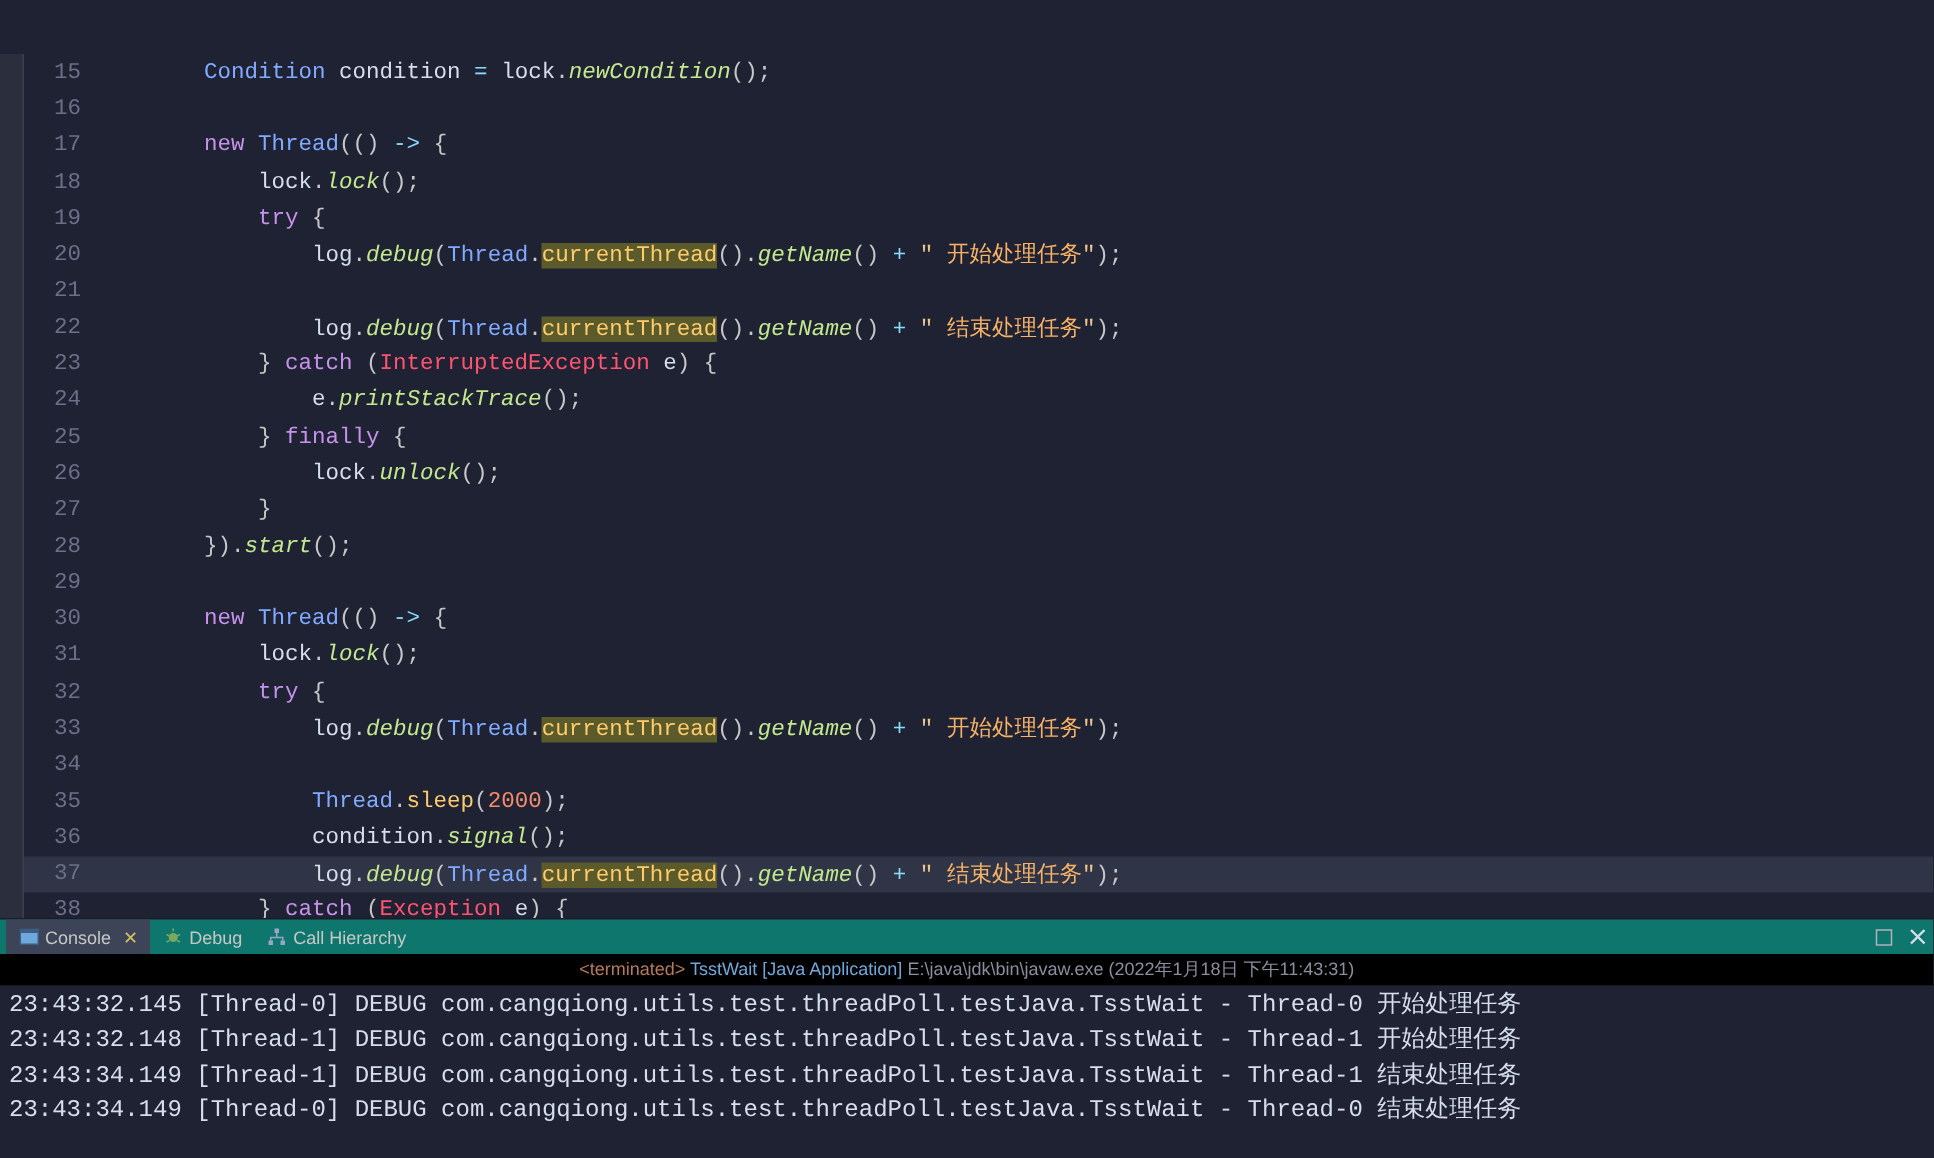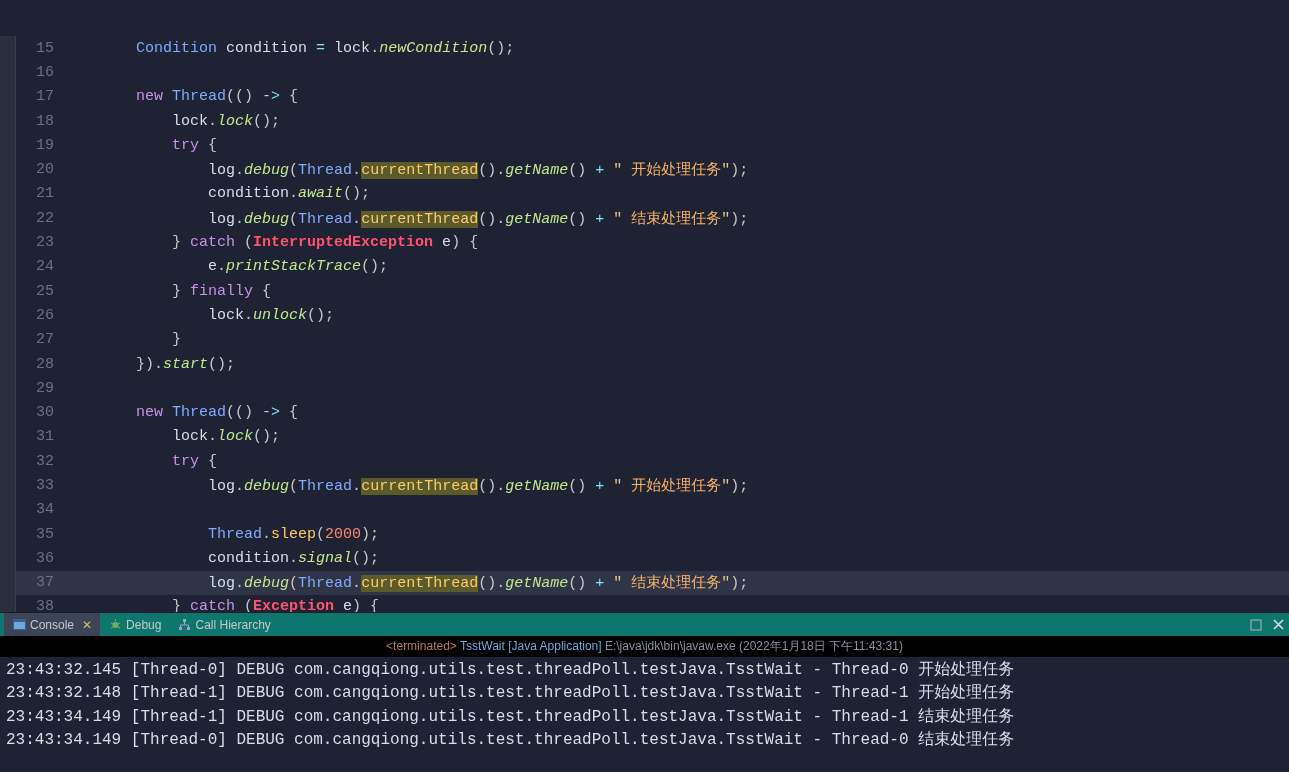--- a/index.html
+++ b/index.html
@@ -49,21 +49,21 @@
   .code-text { flex: 1; }
   .tok-kw   { color: #c792ea; font-weight: normal; }
   .tok-type { color: #82aaff; }
   .tok-mthd { color: #c3e88d; font-style: italic; }
   .tok-call { color: #ffcb6b; }
   .tok-hl   { background: #5a5a2a; }
   .tok-str  { color: #ecc48d; }
   .tok-strcn{ color: #f7b267; }
   .tok-num  { color: #f78c6c; }
   .tok-op   { color: #89ddff; }
-  .tok-exc  { color: #ff5370; font-weight: bold; }
+  .tok-exc  { color: #ff5370; }
   .tok-id   { color: #d6deeb; }
 
   .panel-tabs {
     display: flex;
     align-items: center;
     background: #0f766e;
     height: 24px;
     font-size: 12px;
     font-family: "Segoe UI", Arial, sans-serif;
     padding-left: 4px;
@@ -110,21 +110,21 @@
 
 <div class="editor-wrap">
   <div class="left-strip"></div>
   <div class="code-area" id="code-area">
       <div class="code-line"><div class="gutter">15</div><div class="code-text"><span>        </span><span class="tok-type">Condition</span><span> </span><span class="tok-id">condition</span><span> </span><span class="tok-op">=</span><span> </span><span class="tok-id">lock</span><span>.</span><span class="tok-mthd">newCondition</span><span>();</span></div></div>
       <div class="code-line"><div class="gutter">16</div><div class="code-text"></div></div>
       <div class="code-line"><div class="gutter">17</div><div class="code-text"><span>        </span><span class="tok-kw">new</span><span> </span><span class="tok-type">Thread</span><span>(() </span><span class="tok-op">-&gt;</span><span> {</span></div></div>
       <div class="code-line"><div class="gutter">18</div><div class="code-text"><span>            </span><span class="tok-id">lock</span><span>.</span><span class="tok-mthd">lock</span><span>();</span></div></div>
       <div class="code-line"><div class="gutter">19</div><div class="code-text"><span>            </span><span class="tok-kw">try</span><span> {</span></div></div>
       <div class="code-line"><div class="gutter">20</div><div class="code-text"><span>                </span><span class="tok-id">log</span><span>.</span><span class="tok-mthd">debug</span><span>(</span><span class="tok-type">Thread</span><span>.</span><span class="tok-call tok-hl">currentThread</span><span>().</span><span class="tok-mthd">getName</span><span>() </span><span class="tok-op">+</span><span> </span><span class="tok-str">"</span><span class="tok-strcn"> 开始处理任务</span><span class="tok-str">"</span><span>);</span></div></div>
-      <div class="code-line"><div class="gutter">21</div><div class="code-text"><span>                </span><span class="tok-id">condition</span><span>.</span><span class="tok-mthd">await</span><span>();</span></div></div>
+      <div class="code-line"><div class="gutter">21</div></div>
       <div class="code-line"><div class="gutter">22</div><div class="code-text"><span>                </span><span class="tok-id">log</span><span>.</span><span class="tok-mthd">debug</span><span>(</span><span class="tok-type">Thread</span><span>.</span><span class="tok-call tok-hl">currentThread</span><span>().</span><span class="tok-mthd">getName</span><span>() </span><span class="tok-op">+</span><span> </span><span class="tok-str">"</span><span class="tok-strcn"> 结束处理任务</span><span class="tok-str">"</span><span>);</span></div></div>
       <div class="code-line"><div class="gutter">23</div><div class="code-text"><span>            } </span><span class="tok-kw">catch</span><span> (</span><span class="tok-exc">InterruptedException</span><span> </span><span class="tok-id">e</span><span>) {</span></div></div>
       <div class="code-line"><div class="gutter">24</div><div class="code-text"><span>                </span><span class="tok-id">e</span><span>.</span><span class="tok-mthd">printStackTrace</span><span>();</span></div></div>
       <div class="code-line"><div class="gutter">25</div><div class="code-text"><span>            } </span><span class="tok-kw">finally</span><span> {</span></div></div>
       <div class="code-line"><div class="gutter">26</div><div class="code-text"><span>                </span><span class="tok-id">lock</span><span>.</span><span class="tok-mthd">unlock</span><span>();</span></div></div>
       <div class="code-line"><div class="gutter">27</div><div class="code-text"><span>            }</span></div></div>
       <div class="code-line"><div class="gutter">28</div><div class="code-text"><span>        }).</span><span class="tok-mthd">start</span><span>();</span></div></div>
       <div class="code-line"><div class="gutter">29</div><div class="code-text"></div></div>
       <div class="code-line"><div class="gutter">30</div><div class="code-text"><span>        </span><span class="tok-kw">new</span><span> </span><span class="tok-type">Thread</span><span>(() </span><span class="tok-op">-&gt;</span><span> {</span></div></div>
       <div class="code-line"><div class="gutter">31</div><div class="code-text"><span>            </span><span class="tok-id">lock</span><span>.</span><span class="tok-mthd">lock</span><span>();</span></div></div>

